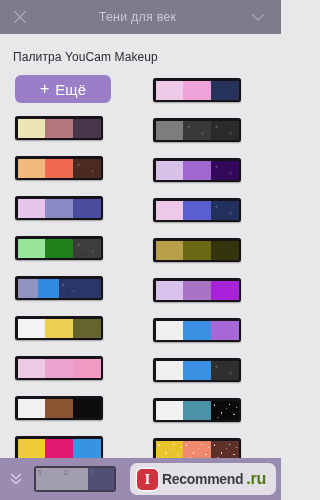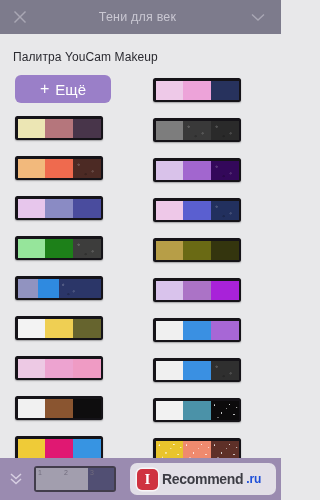--- a/index.html
+++ b/index.html
@@ -223,23 +223,23 @@
     line-height: 1;
     box-shadow: 0 0 0 1.5px rgba(255,255,255,.75);
   }
   .wm-text {
     font-size: 14px;
     font-weight: bold;
     color: #3c3c44;
     letter-spacing: -.3px;
   }
   .wm-tld {
-    font-size: 12px;
+    font-size: 16px;
     font-weight: bold;
-    color: #1d4ed8;
+    color: #4d7c0f;
     letter-spacing: -.2px;
     margin-left: -1px;
   }
 </style>
 </head>
 <body>
 
 <div id="app">
 
   <div class="topbar">

